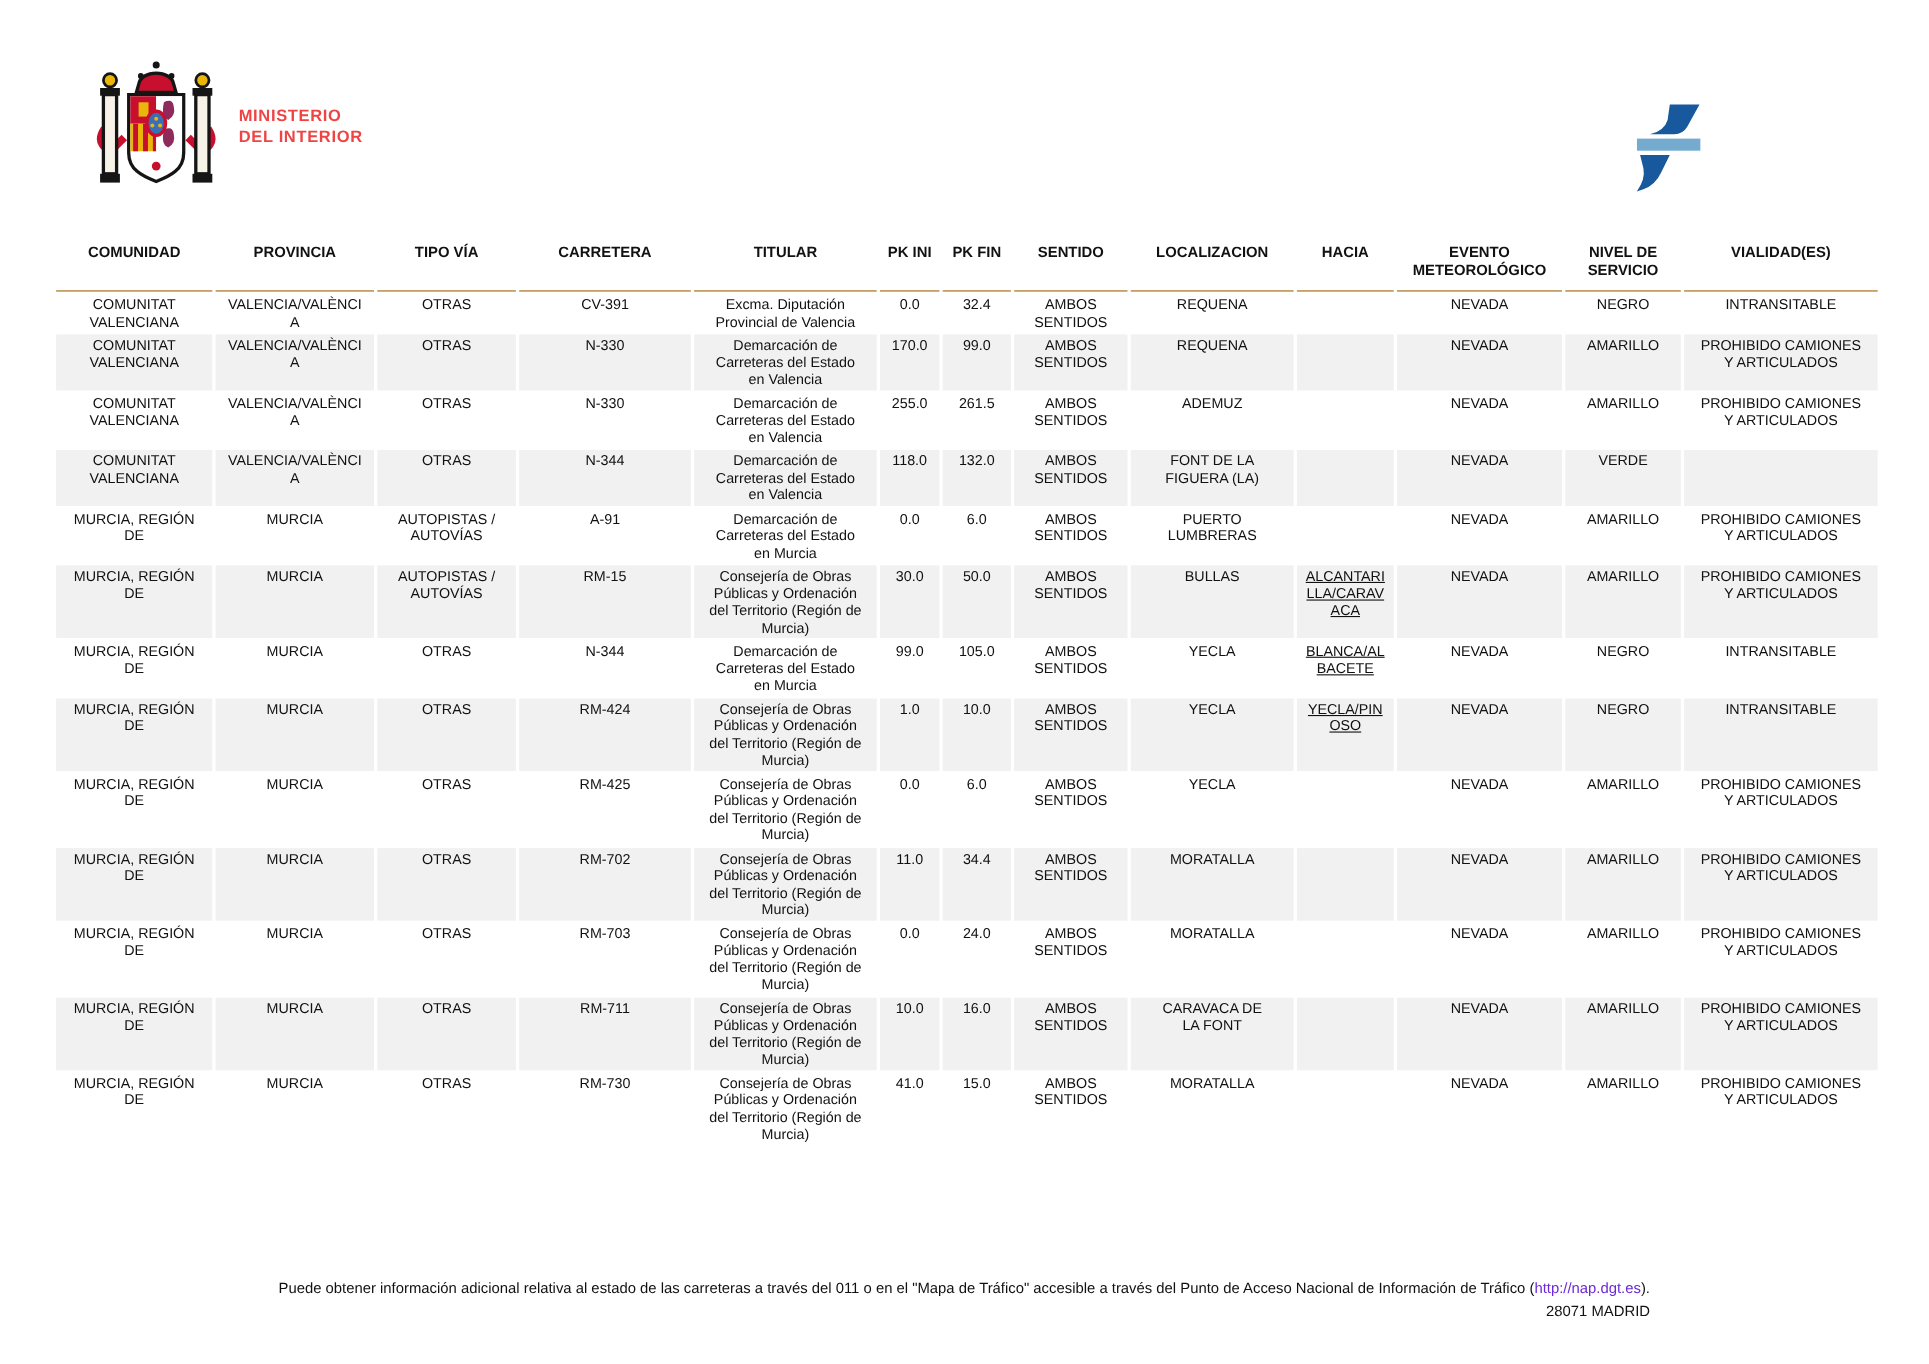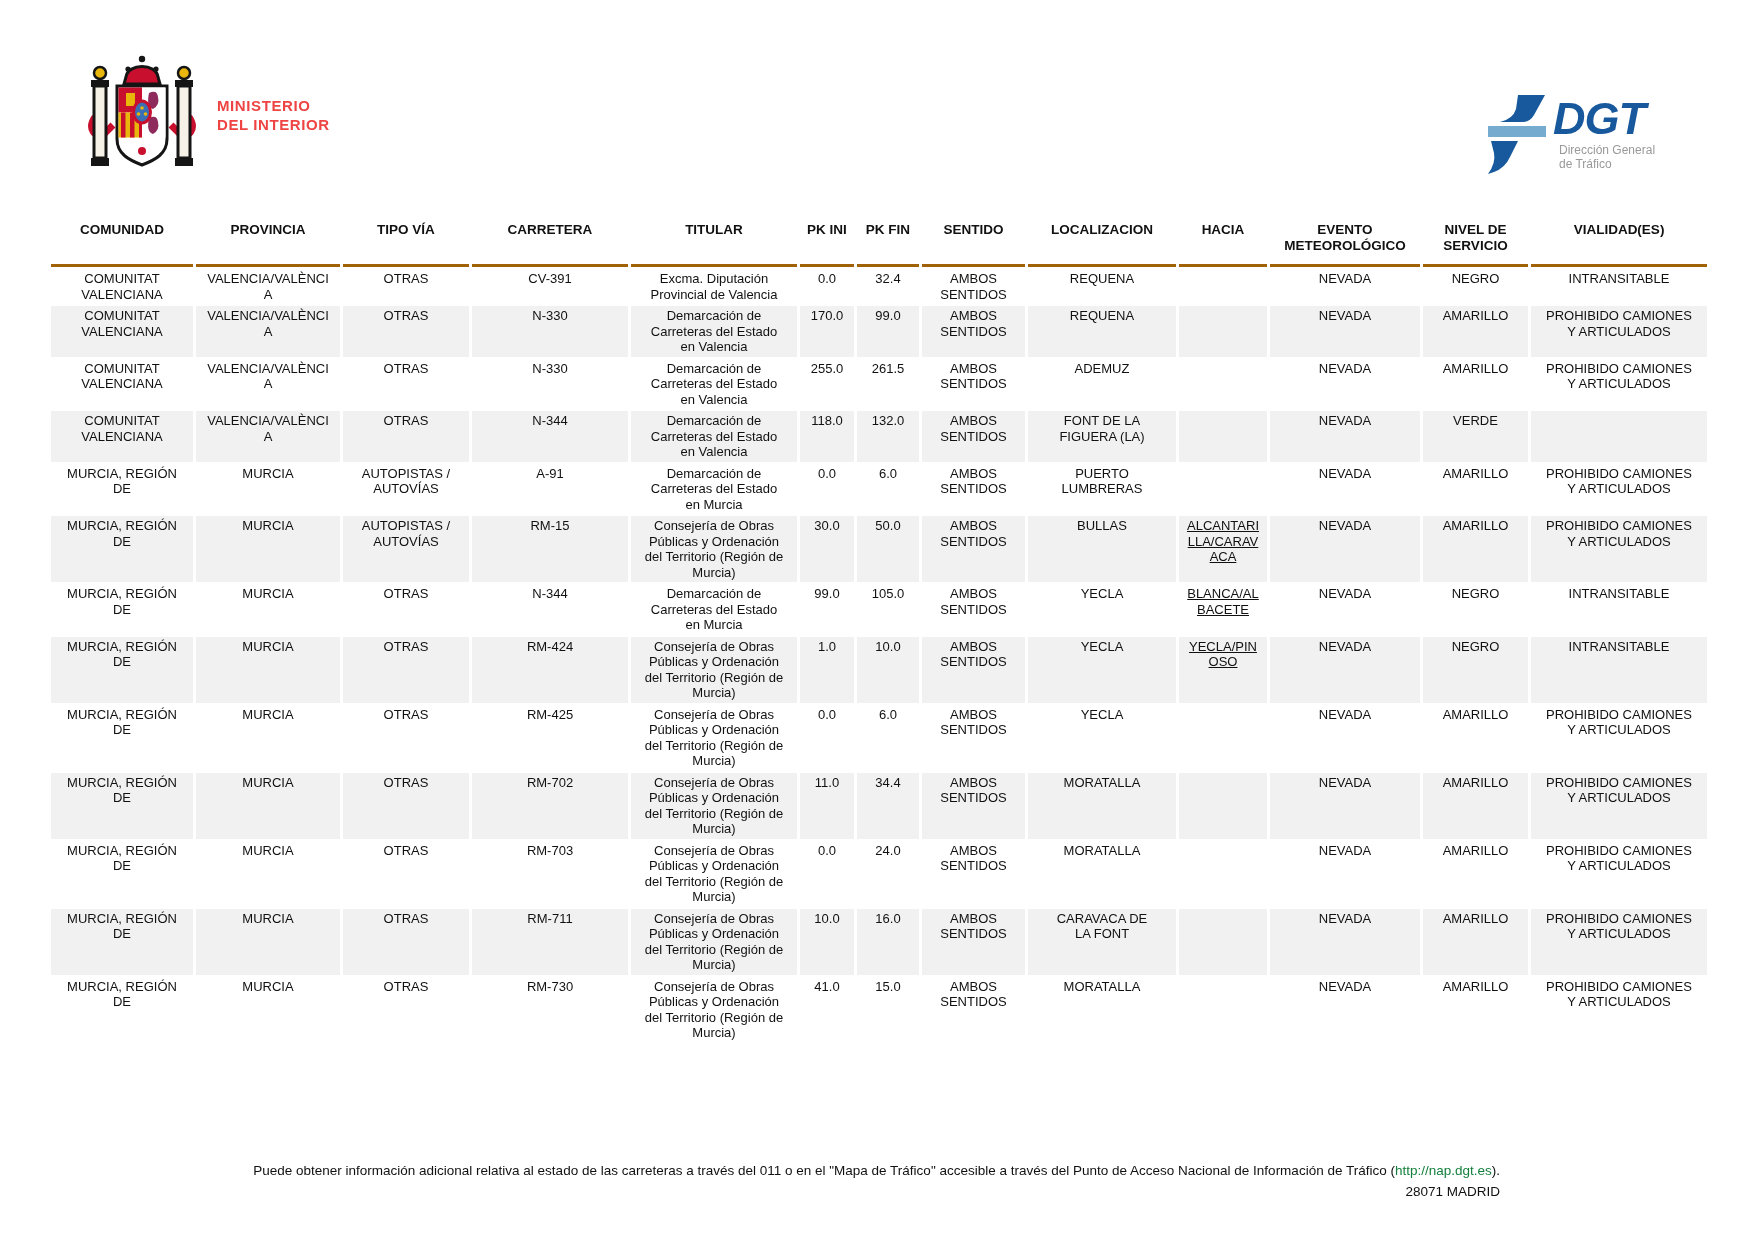--- a/index.html
+++ b/index.html
@@ -35,21 +35,21 @@
   table {
     width: 1662px;
     table-layout: fixed;
     border-collapse: separate;
     border-spacing: 3px 2px;
     font-size: 13px;
   }
   th {
     font-size: 13.5px; font-weight: bold; color: #111;
     text-align: center; vertical-align: top;
-    border-bottom: 3px solid #a16207;
+    border-bottom: 1px solid #a16207;
     padding: 2px 4px 10px 4px;
     line-height: 16px;
   }
   td {
     text-align: center; vertical-align: top;
     padding: 2px 0; line-height: 15.5px; color: #111;
   }
   tbody tr:nth-child(even) td { background: #F1F1F1; }
 
   
@@ -65,21 +65,21 @@
   .col-hacia        { width: 88px;  } td.col-hacia        { padding-left: 6px;  padding-right: 6px; word-break: break-all; text-decoration: underline; }
   .col-evento       { width: 150px; } td.col-evento       { padding-left: 14px; padding-right: 14px; }
   .col-nivel        { width: 105px; } td.col-nivel        { padding-left: 9px;  padding-right: 9px; }
   .col-vialidad     { width: 176px; } td.col-vialidad     { padding-left: 10px; padding-right: 10px; }
 
   
   .page-footer {
     position: absolute; left: 48px; right: 254px; top: 1160px;
     text-align: right; font-size: 13.5px; line-height: 21px; color: #111;
   }
-  .footer-link { color: #15803d; text-decoration: none; cursor: pointer; }
+  .footer-link { color: #6d28d9; text-decoration: none; cursor: pointer; }
 </style>
 </head>
 <body>
 
 <div class="page-header">
 
   <div class="ministry-logo">
     <span>
       <svg width="110" height="126" viewBox="0 0 110 126">
 
@@ -124,24 +124,20 @@
   <div class="ministry-name"><span>MINISTERIO</span><br><span>DEL INTERIOR</span></div>
 
   <div class="dgt-logo">
     <span>
       <svg width="58" height="82" viewBox="0 0 58 82">
         <path d="M30 2 H57 L46 22 Q42 29 34 29 H12 Q25 26 28 16 Z" fill="#17599C"></path>
         <rect x="0" y="33" width="58" height="11" fill="#74ABCF"></rect>
         <path d="M3 48 H30 L22 64 Q17 75 6 79 L0 81 Q8 70 6 60 Z" fill="#17599C"></path>
       </svg>
     </span>
-    <div class="dgt-text-col">
-      <div class="dgt-acronym">DGT</div>
-      <div class="dgt-subtitle"><span>Dirección General</span><br><span>de Tráfico</span></div>
-    </div>
   </div>
 </div>
 
 <div class="table-wrap">
   <table>
     <thead>
       <tr id="head-row">
           <th class="col-comunidad">COMUNIDAD</th>
           <th class="col-provincia">PROVINCIA</th>
           <th class="col-tipo_via">TIPO VÍA</th>

